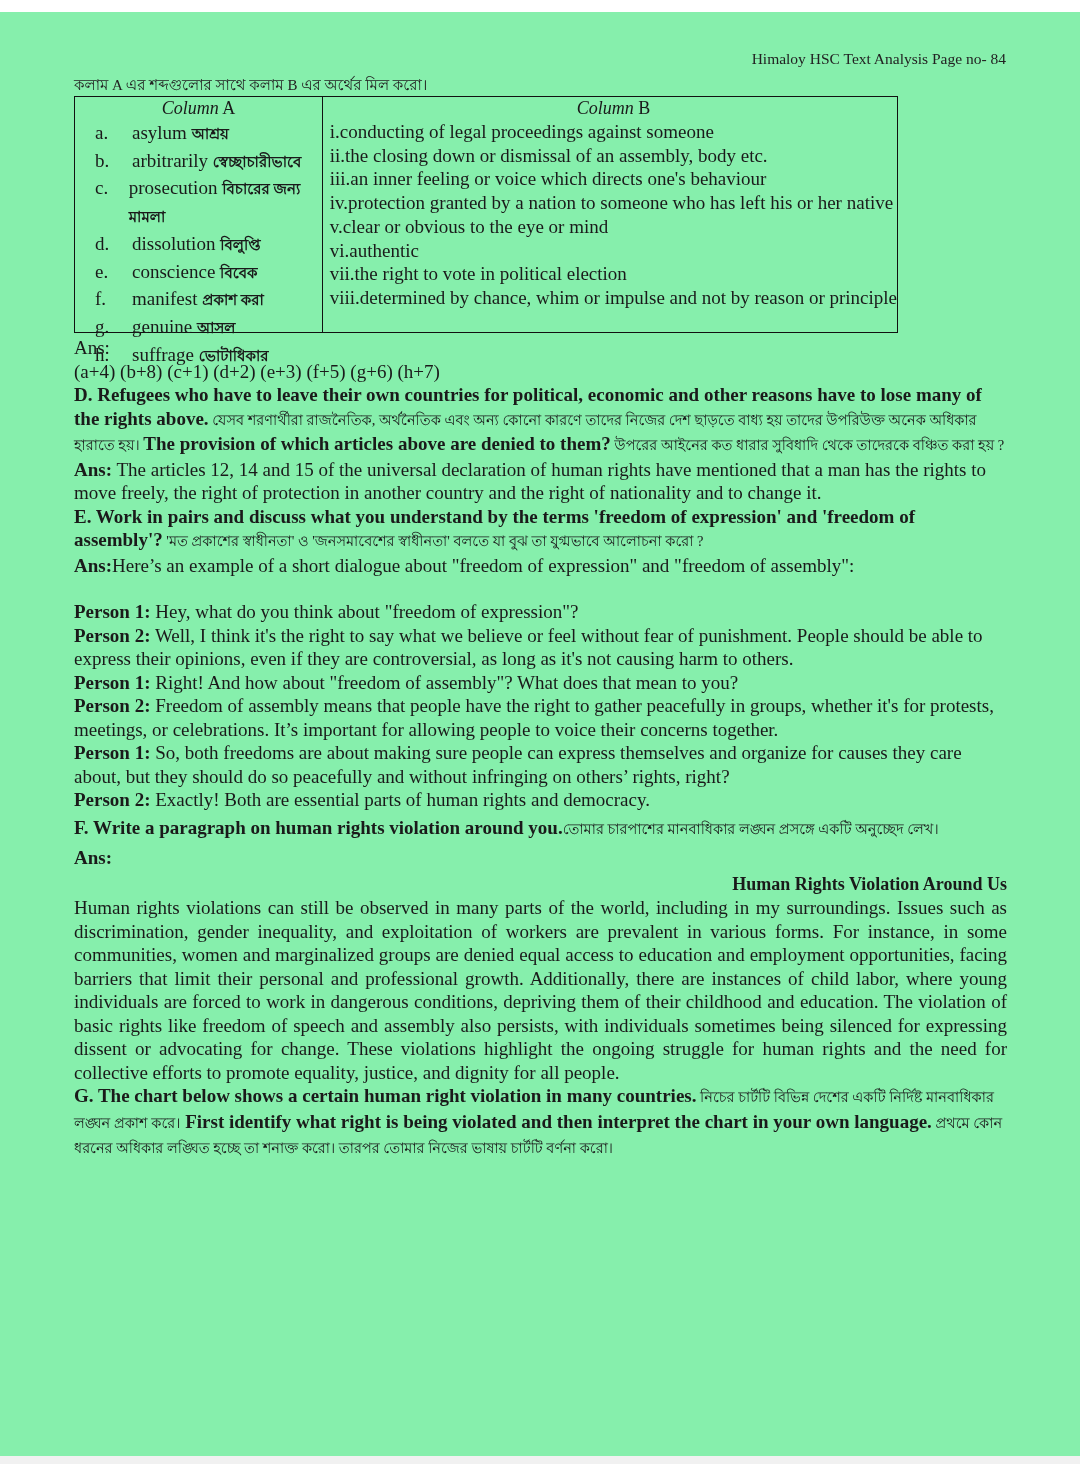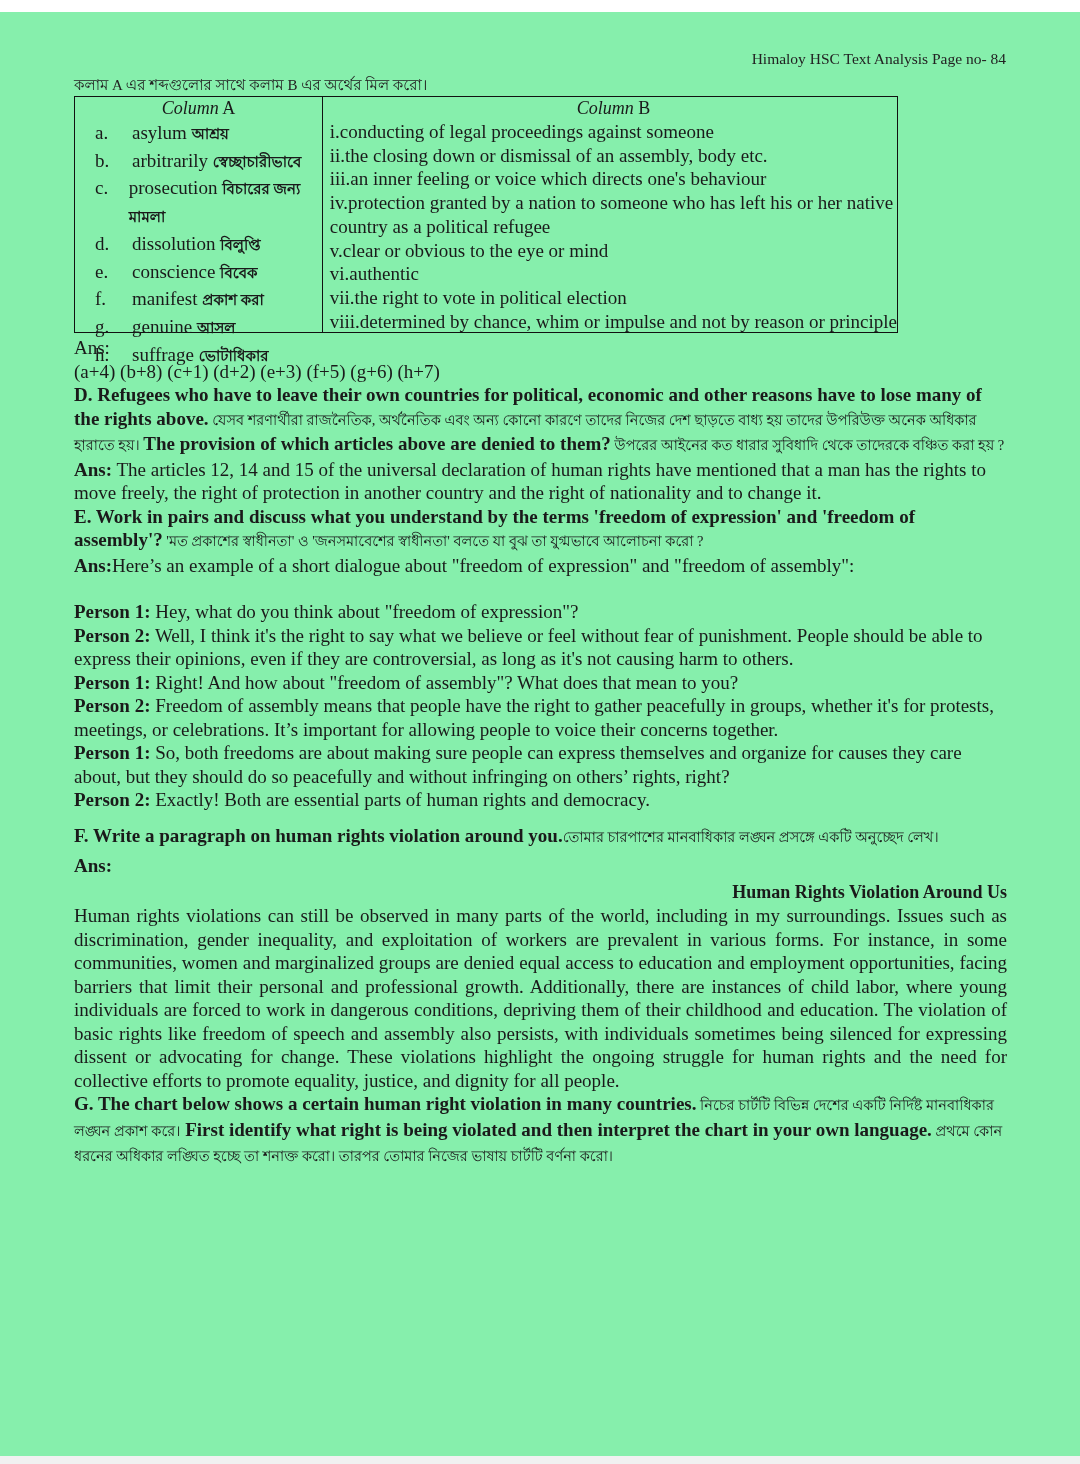--- a/index.html
+++ b/index.html
@@ -91,21 +91,20 @@
           <span class="letter">h.</span>
           <span><span>suffrage</span> <span class="bn">ভোটাধিকার</span></span>
         </div>
     </div>
     <div class="colB">
       <div class="col-head"><i>Column</i><span> B</span></div>
       <div class="itemB">i.conducting of legal proceedings against someone</div>
       <div class="itemB">ii.the closing down or dismissal of an assembly, body etc.</div>
       <div class="itemB">iii.an inner feeling or voice which directs one's behaviour</div>
       <div class="itemB">iv.protection granted by a nation to someone who has left his or her native</div>
-      <div class="itemB">country as a political refugee</div>
       <div class="itemB">v.clear or obvious to the eye or mind</div>
       <div class="itemB">vi.authentic</div>
       <div class="itemB">vii.the right to vote in political election</div>
       <div class="itemB">viii.determined by chance, whim or impulse and not by reason or principle</div>
     </div>
   </div>
 
   <div class="content">
     <p>Ans:</p>
     <p>(a+4) (b+8) (c+1) (d+2) (e+3) (f+5) (g+6) (h+7)</p>
@@ -117,21 +116,21 @@
     <p><span class="b">Ans:</span><span>Here’s an example of a short dialogue about "freedom of expression" and "freedom of assembly":</span></p>
     <div class="gap"></div>
 
     <p><span class="b">Person 1:</span><span> Hey, what do you think about "freedom of expression"?</span></p>
     <p><span class="b">Person 2:</span><span> Well, I think it's the right to say what we believe or feel without fear of punishment. People should be able to express their opinions, even if they are controversial, as long as it's not causing harm to others.</span></p>
     <p><span class="b">Person 1:</span><span> Right! And how about "freedom of assembly"? What does that mean to you?</span></p>
     <p><span class="b">Person 2:</span><span> Freedom of assembly means that people have the right to gather peacefully in groups, whether it's for protests, meetings, or celebrations. It’s important for allowing people to voice their concerns together.</span></p>
     <p><span class="b">Person 1:</span><span> So, both freedoms are about making sure people can express themselves and organize for causes they care about, but they should do so peacefully and without infringing on others’ rights, right?</span></p>
     <p><span class="b">Person 2:</span><span> Exactly! Both are essential parts of human rights and democracy.</span></p>
 
-    <p style="margin-top:12px;"><span class="b">F. Write a paragraph on human rights violation around you.</span><span class="bn-small">তোমার চারপাশের মানবাধিকার লঙ্ঘন প্রসঙ্গে একটি অনুচ্ছেদ লেখ।</span></p>
+    <p style="margin-top:4px;"><span class="b">F. Write a paragraph on human rights violation around you.</span><span class="bn-small">তোমার চারপাশের মানবাধিকার লঙ্ঘন প্রসঙ্গে একটি অনুচ্ছেদ লেখ।</span></p>
     <p class="b" style="margin-top:5px;">Ans:</p>
     <p class="center-title" style="margin-top:3px;">Human Rights Violation Around Us</p>
     <p class="justify">Human rights violations can still be observed in many parts of the world, including in my surroundings. Issues such as discrimination, gender inequality, and exploitation of workers are prevalent in various forms. For instance, in some communities, women and marginalized groups are denied equal access to education and employment opportunities, facing barriers that limit their personal and professional growth. Additionally, there are instances of child labor, where young individuals are forced to work in dangerous conditions, depriving them of their childhood and education. The violation of basic rights like freedom of speech and assembly also persists, with individuals sometimes being silenced for expressing dissent or advocating for change. These violations highlight the ongoing struggle for human rights and the need for collective efforts to promote equality, justice, and dignity for all people.</p>
 
     <p><span class="b">G. The chart below shows a certain human right violation in many countries.</span><span class="bn-small"> নিচের চার্টটি বিভিন্ন দেশের একটি নির্দিষ্ট মানবাধিকার লঙ্ঘন প্রকাশ করে।</span> <span class="b">First identify what right is being violated and then interpret the chart in your own language.</span><span class="bn-small"> প্রথমে কোন ধরনের অধিকার লঙ্ঘিত হচ্ছে তা শনাক্ত করো। তারপর তোমার নিজের ভাষায় চার্টটি বর্ণনা করো।</span></p>
   </div>
 </div>
 <div class="bottom-strip"></div>
 
 </body></html>

